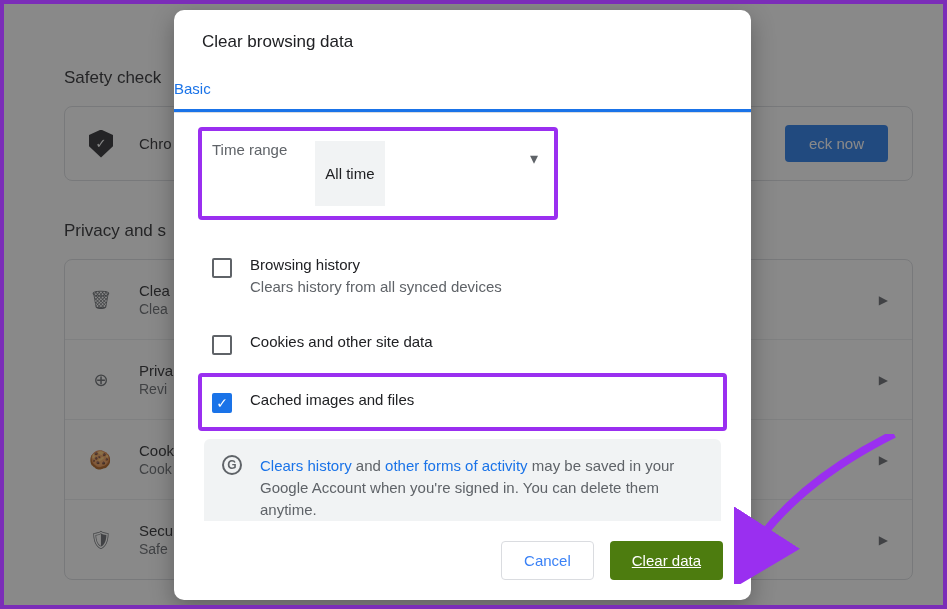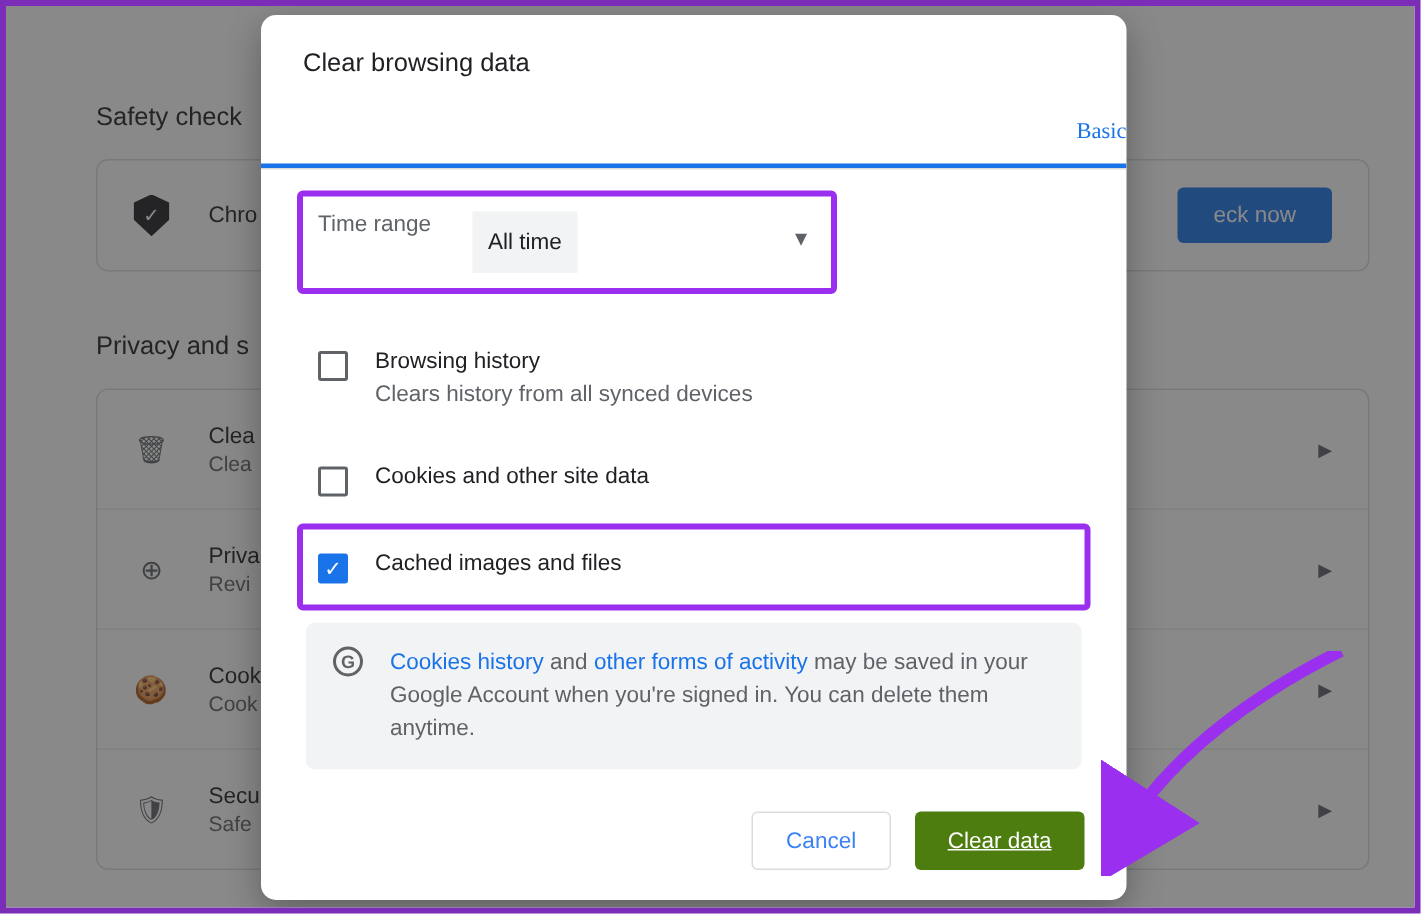--- a/index.html
+++ b/index.html
@@ -47,30 +47,30 @@
 
     
     .modal {
       position:absolute; z-index:10; background:#fff; border-radius:10px;
       left:170px; top:6px; width:577px; height:590px;
       box-shadow:0 8px 24px rgba(0,0,0,0.3);
       display:flex;flex-direction:column;overflow:hidden;
     }
     .modal h2{font-size:17px;font-weight:400;color:#202124;padding:22px 28px 16px;}
     .tabs{display:flex;border-bottom:1px solid #dadce0;}
-    .tab{flex:1;text-align:right;padding:12px 0;font-size:15px;color:#5f6368;cursor:pointer;font-family:Liberation Serif, serif;}
+    .tab{flex:1;text-align:left;padding:12px 0;font-size:15px;color:#5f6368;cursor:pointer;}
     .tab.active{color:#1a73e8;font-weight:500;border-bottom:3px solid #1a73e8;}
     .modal-body{flex:1;padding:14px 24px 0;overflow:auto;}
     .timerange{
       display:flex;align-items:flex-start;gap:28px;padding:10px 6px 10px 10px;
       border:4px solid #9a2ff0;border-radius:4px;width:360px;margin-bottom:18px;
     }
     .timerange label{font-size:15px;color:#5f6368;}
     .timerange select{
-      flex:1;background:#f1f3f4;border:none;padding:12px 10px;font-size:15px;
+      flex:1;background:#f1f3f4;border:none;padding:24px 10px;font-size:15px;
       color:#202124;appearance:none;
     }
     .select-wrap{position:relative;flex:1;}
     .select-wrap::after{content:"▾";position:absolute;right:10px;top:8px;color:#5f6368;pointer-events:none;}
     .opt{display:flex;gap:18px;padding:14px 10px;border:4px solid transparent;border-radius:4px;}
     .opt.highlight{border-color:#9a2ff0;}
     .cbx{
       width:20px;height:20px;border:2px solid #5f6368;border-radius:2px;flex:none;
       display:flex;align-items:center;justify-content:center;cursor:pointer;margin-top:2px;
     }
@@ -175,21 +175,21 @@
     <div class="opt highlight">
       <span class="cbx checked"></span>
       <div class="info">
         <div class="t">Cached images and files</div>
       </div>
     </div>
 
     <div class="banner">
       <span class="g-logo">G</span>
       <div class="bt">
-        <a>Cookies history</a><span> and </span><a>other forms of activity</a><span> may be saved in your Google Account when you're signed in. You can delete them anytime.</span>
+        <a>Clears history</a><span> and </span><a>other forms of activity</a><span> may be saved in your Google Account when you're signed in. You can delete them anytime.</span>
       </div>
     </div>
   </div>
   <div class="modal-footer">
     <button class="btn cancel">Cancel</button>
     <button class="btn primary">Clear data</button>
   </div>
 </div>
 
 <svg class="arrow" viewBox="0 0 170 150">

